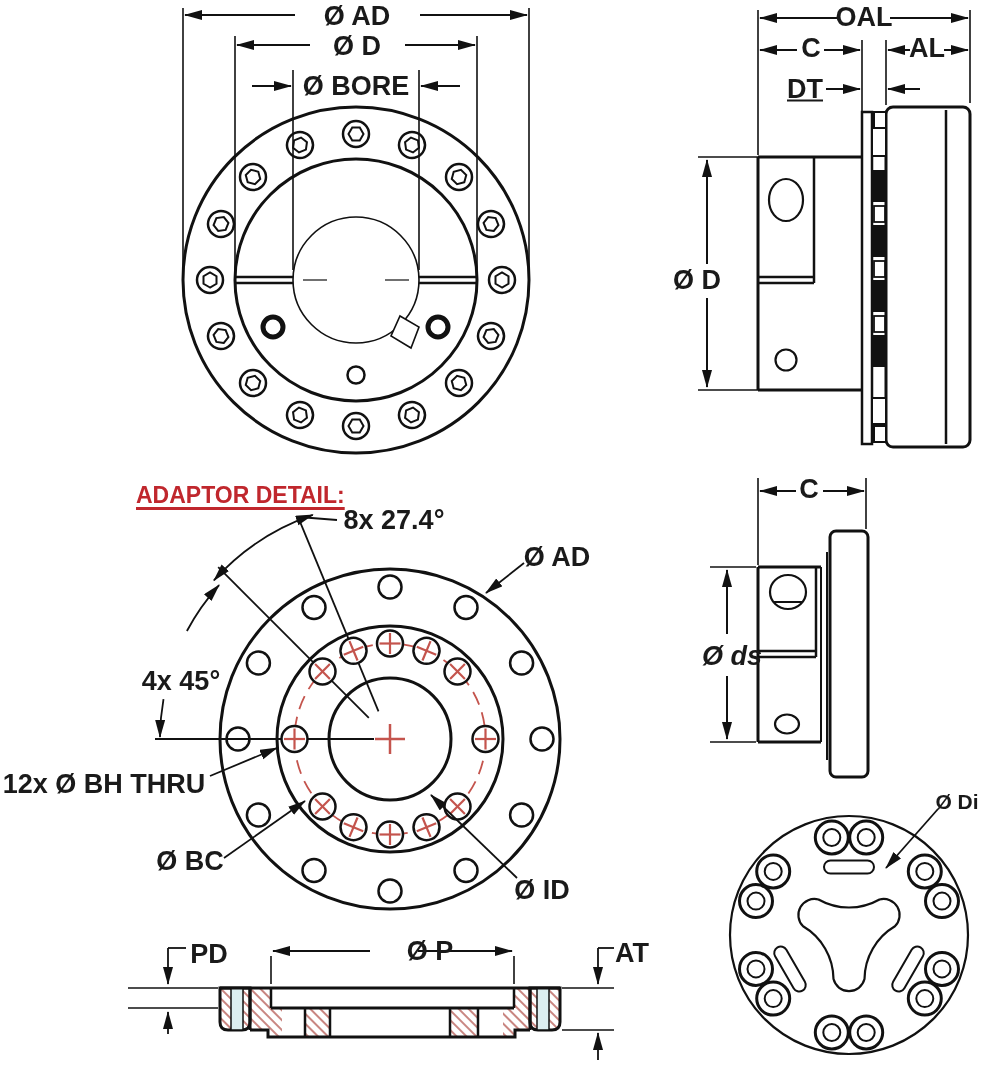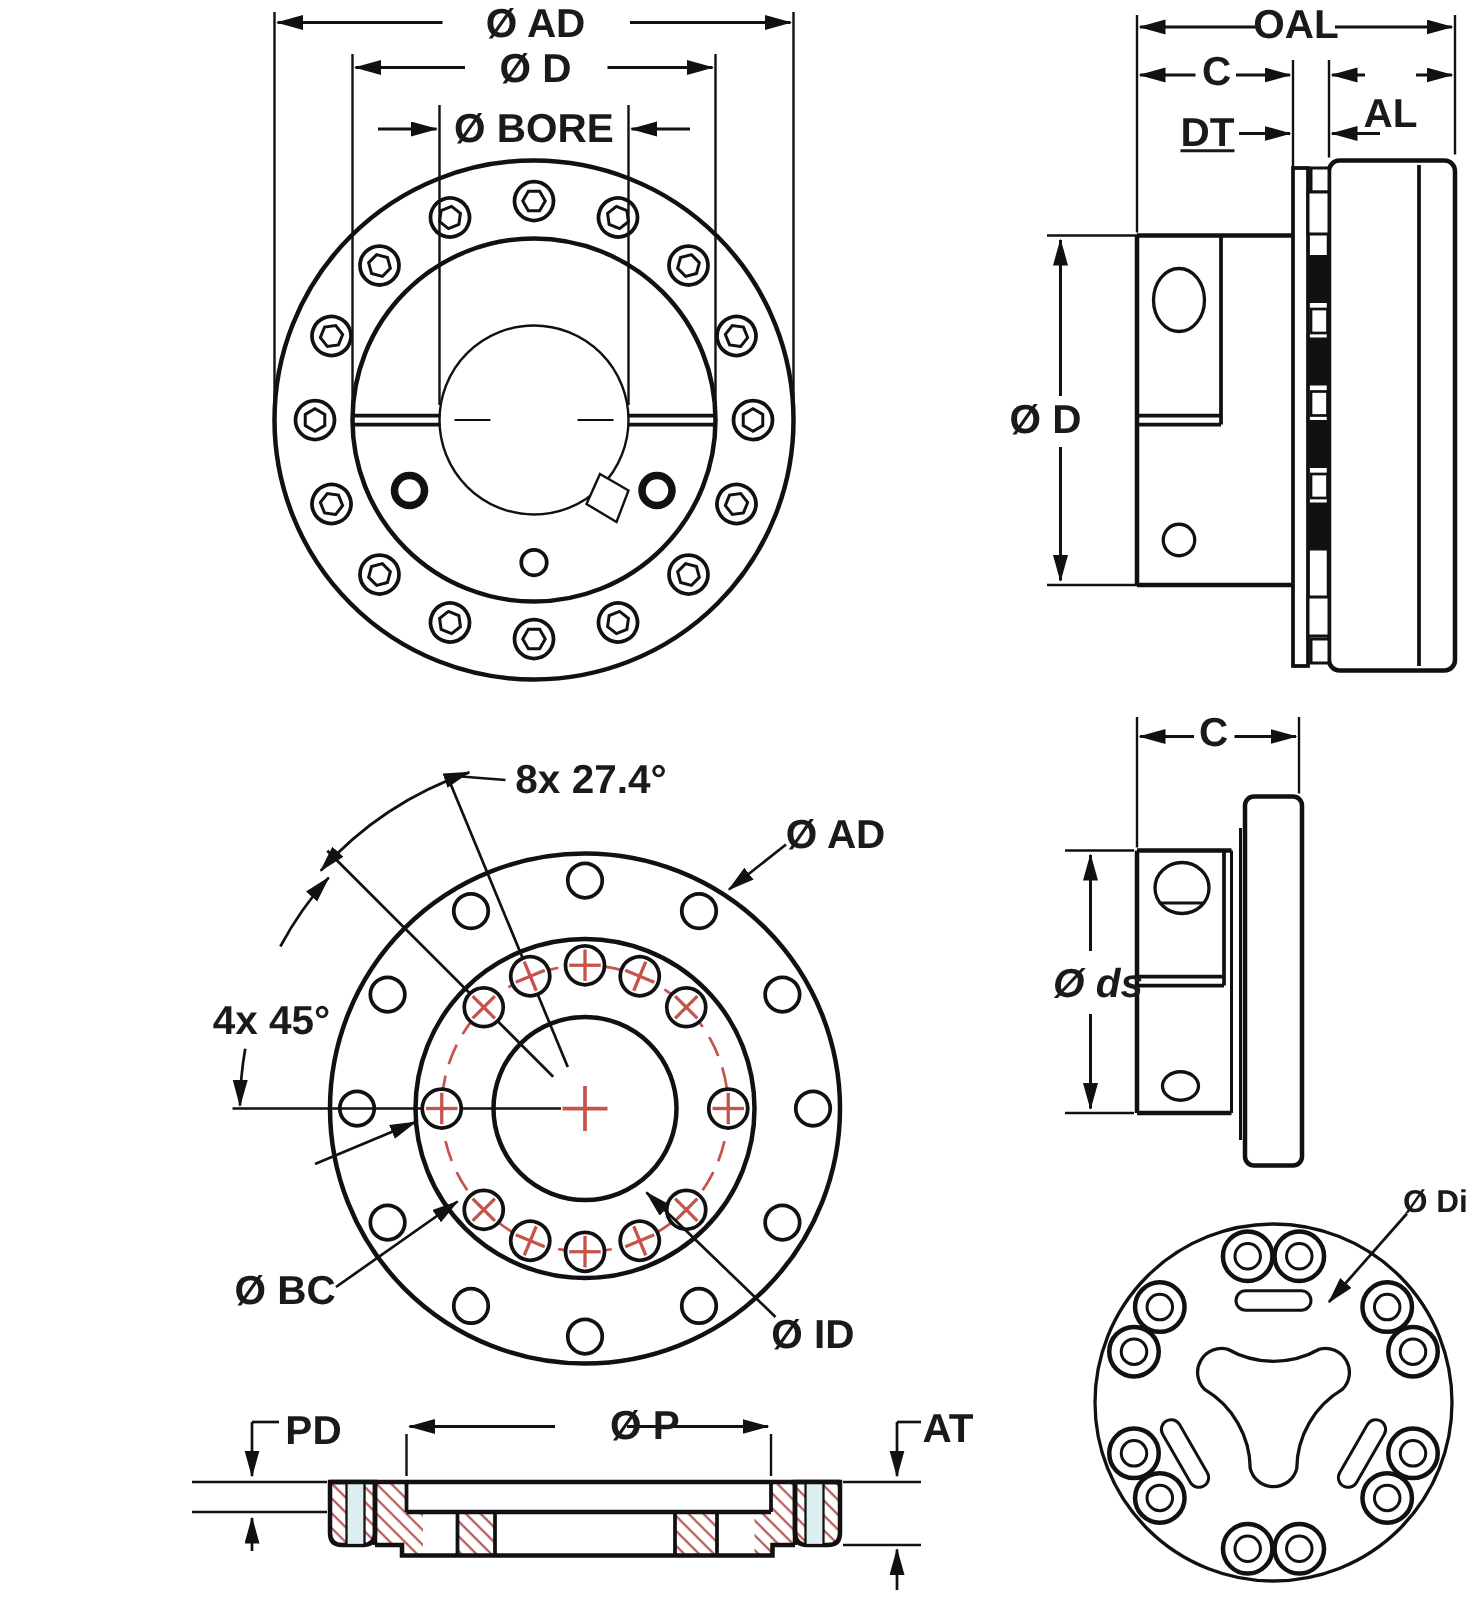--- a/index.html
+++ b/index.html
@@ -302,27 +302,29 @@
     <line x1="598" y1="1060" x2="598" y2="1033" class="s18" marker-end="url(#ae)"></line>
   </g>
 </svg>
 
 <div class="lbl" style="left:357px;top:16px;">Ø AD</div>
 <div class="lbl" style="left:357px;top:46px;">Ø D</div>
 <div class="lbl" style="left:356px;top:86px;">Ø BORE</div>
 
 <div class="lbl" style="left:864px;top:17px;">OAL</div>
 <div class="lbl" style="left:811px;top:48px;">C</div>
-<div class="lbl" style="left:927px;top:48px;margin-top:28px;">AL</div>
+<div class="lbl" style="left:927px;top:48px;">AL</div>
 <div class="lbl" style="left:805px;top:89px;text-decoration:underline;">DT</div>
 <div class="lbl" style="left:697px;top:280px;">Ø D</div>
 
+<div class="lbl title" style="left:136px;top:482px;">ADAPTOR DETAIL:</div>
 <div class="lbl" style="left:394px;top:520px;">8x 27.4°</div>
 <div class="lbl" style="left:557px;top:557px;">Ø AD</div>
 <div class="lbl" style="left:181px;top:681px;">4x 45°</div>
+<div class="lbl" style="left:104px;top:784px;">12x Ø BH THRU</div>
 <div class="lbl" style="left:190px;top:861px;">Ø BC</div>
 <div class="lbl" style="left:542px;top:890px;">Ø ID</div>
 
 <div class="lbl" style="left:809px;top:489px;">C</div>
 <div class="lbl" style="left:732px;top:656px;font-style:italic;">Ø ds</div>
 
 <div class="lbl small" style="left:957px;top:802px;">Ø Di</div>
 
 <div class="lbl" style="left:209px;top:954px;">PD</div>
 <div class="lbl" style="left:394px;top:951px;margin-left:36px;">Ø P</div>

